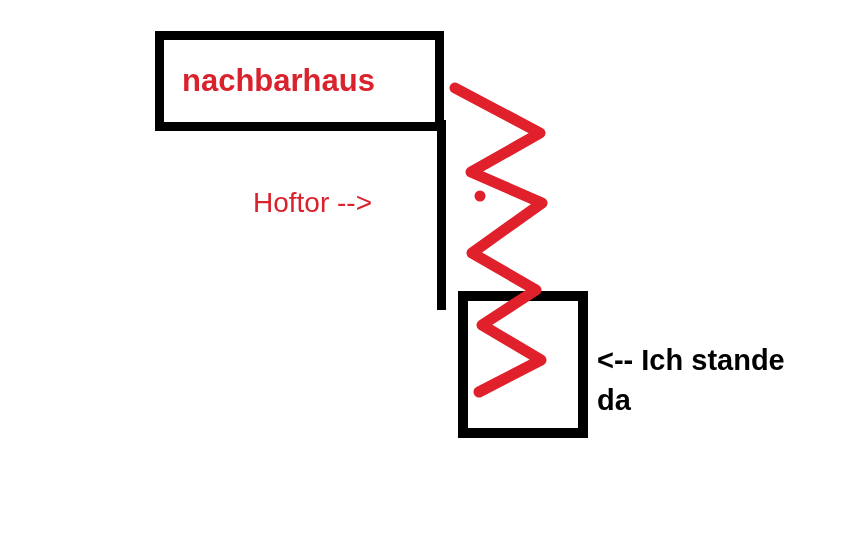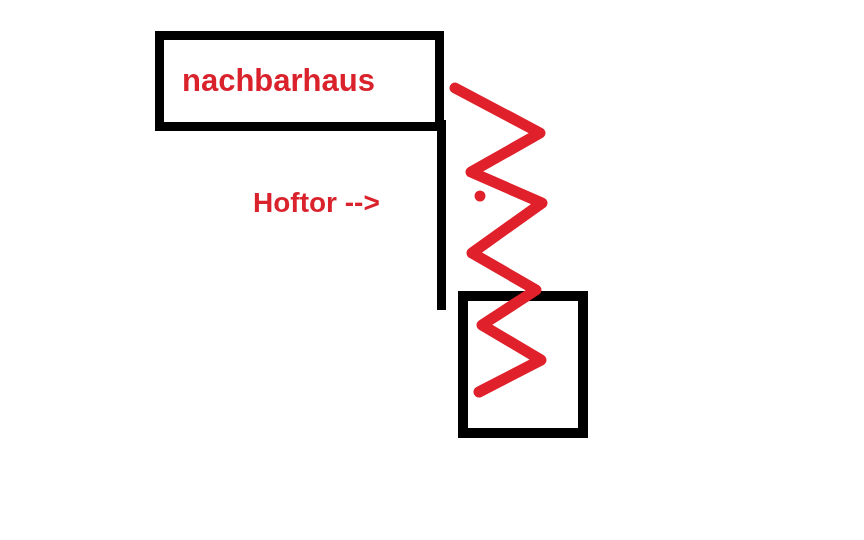--- a/index.html
+++ b/index.html
@@ -50,21 +50,21 @@
   .connector {
     position: absolute;
     left: 437px; top: 120px;
     width: 9px; height: 190px;
     background: #000000;
   }
   .gate-label {
     position: absolute;
     left: 253px; top: 189px;
     font-size: 28px;
-    font-weight: bold;
+    font-weight: normal;
     color: #d9222b;
     line-height: 1;
     white-space: nowrap;
   }
   .standing-note {
     position: absolute;
     left: 597px; top: 340px;
     font-size: 29px;
     font-weight: bold;
     color: #000000;
@@ -89,20 +89,22 @@
   </div>
 
   <div class="connector"></div>
 
   <div class="gate-label">Hoftor --&gt;</div>
 
 
   <div class="box" id="standing-spot-box"></div>
 
   <div class="standing-note">
+    <div>&lt;-- Ich stande</div>
+    <div>da</div>
   </div>
 
   <svg class="drawing-overlay" viewBox="0 0 864 540" xmlns="http://www.w3.org/2000/svg">
     <polyline fill="none" stroke-linecap="round" stroke-linejoin="round" points="455,88 540,133 471,172 542,203 472,253 536,290 482,325 541,360 479,392" stroke="#e0202a" stroke-width="11"></polyline>
     <circle cx="480" cy="196" r="5.5" fill="#e0202a"></circle>
   </svg>
 
 </div>
 
 </body></html>

